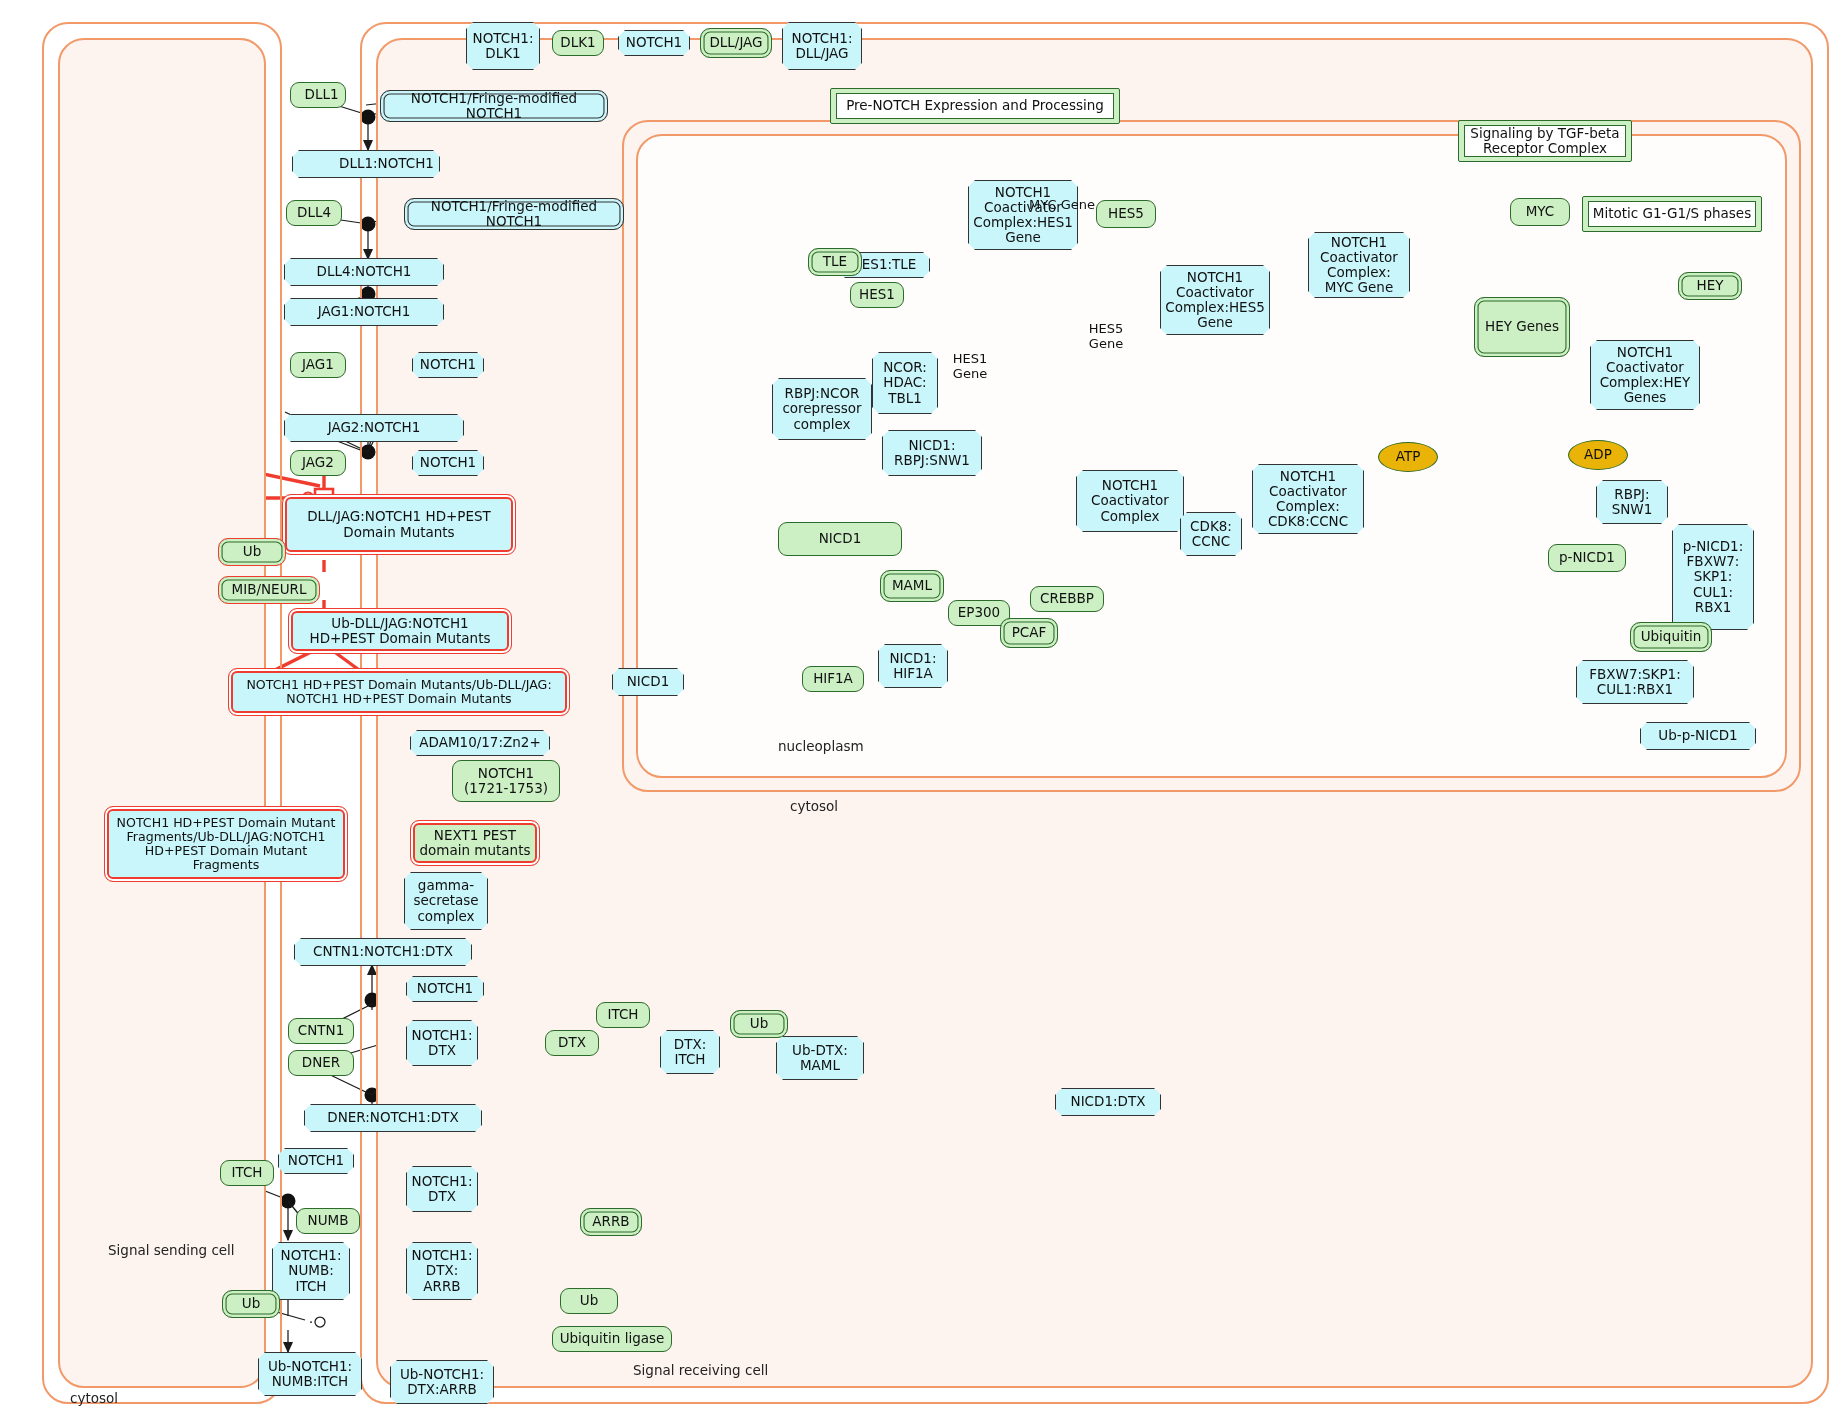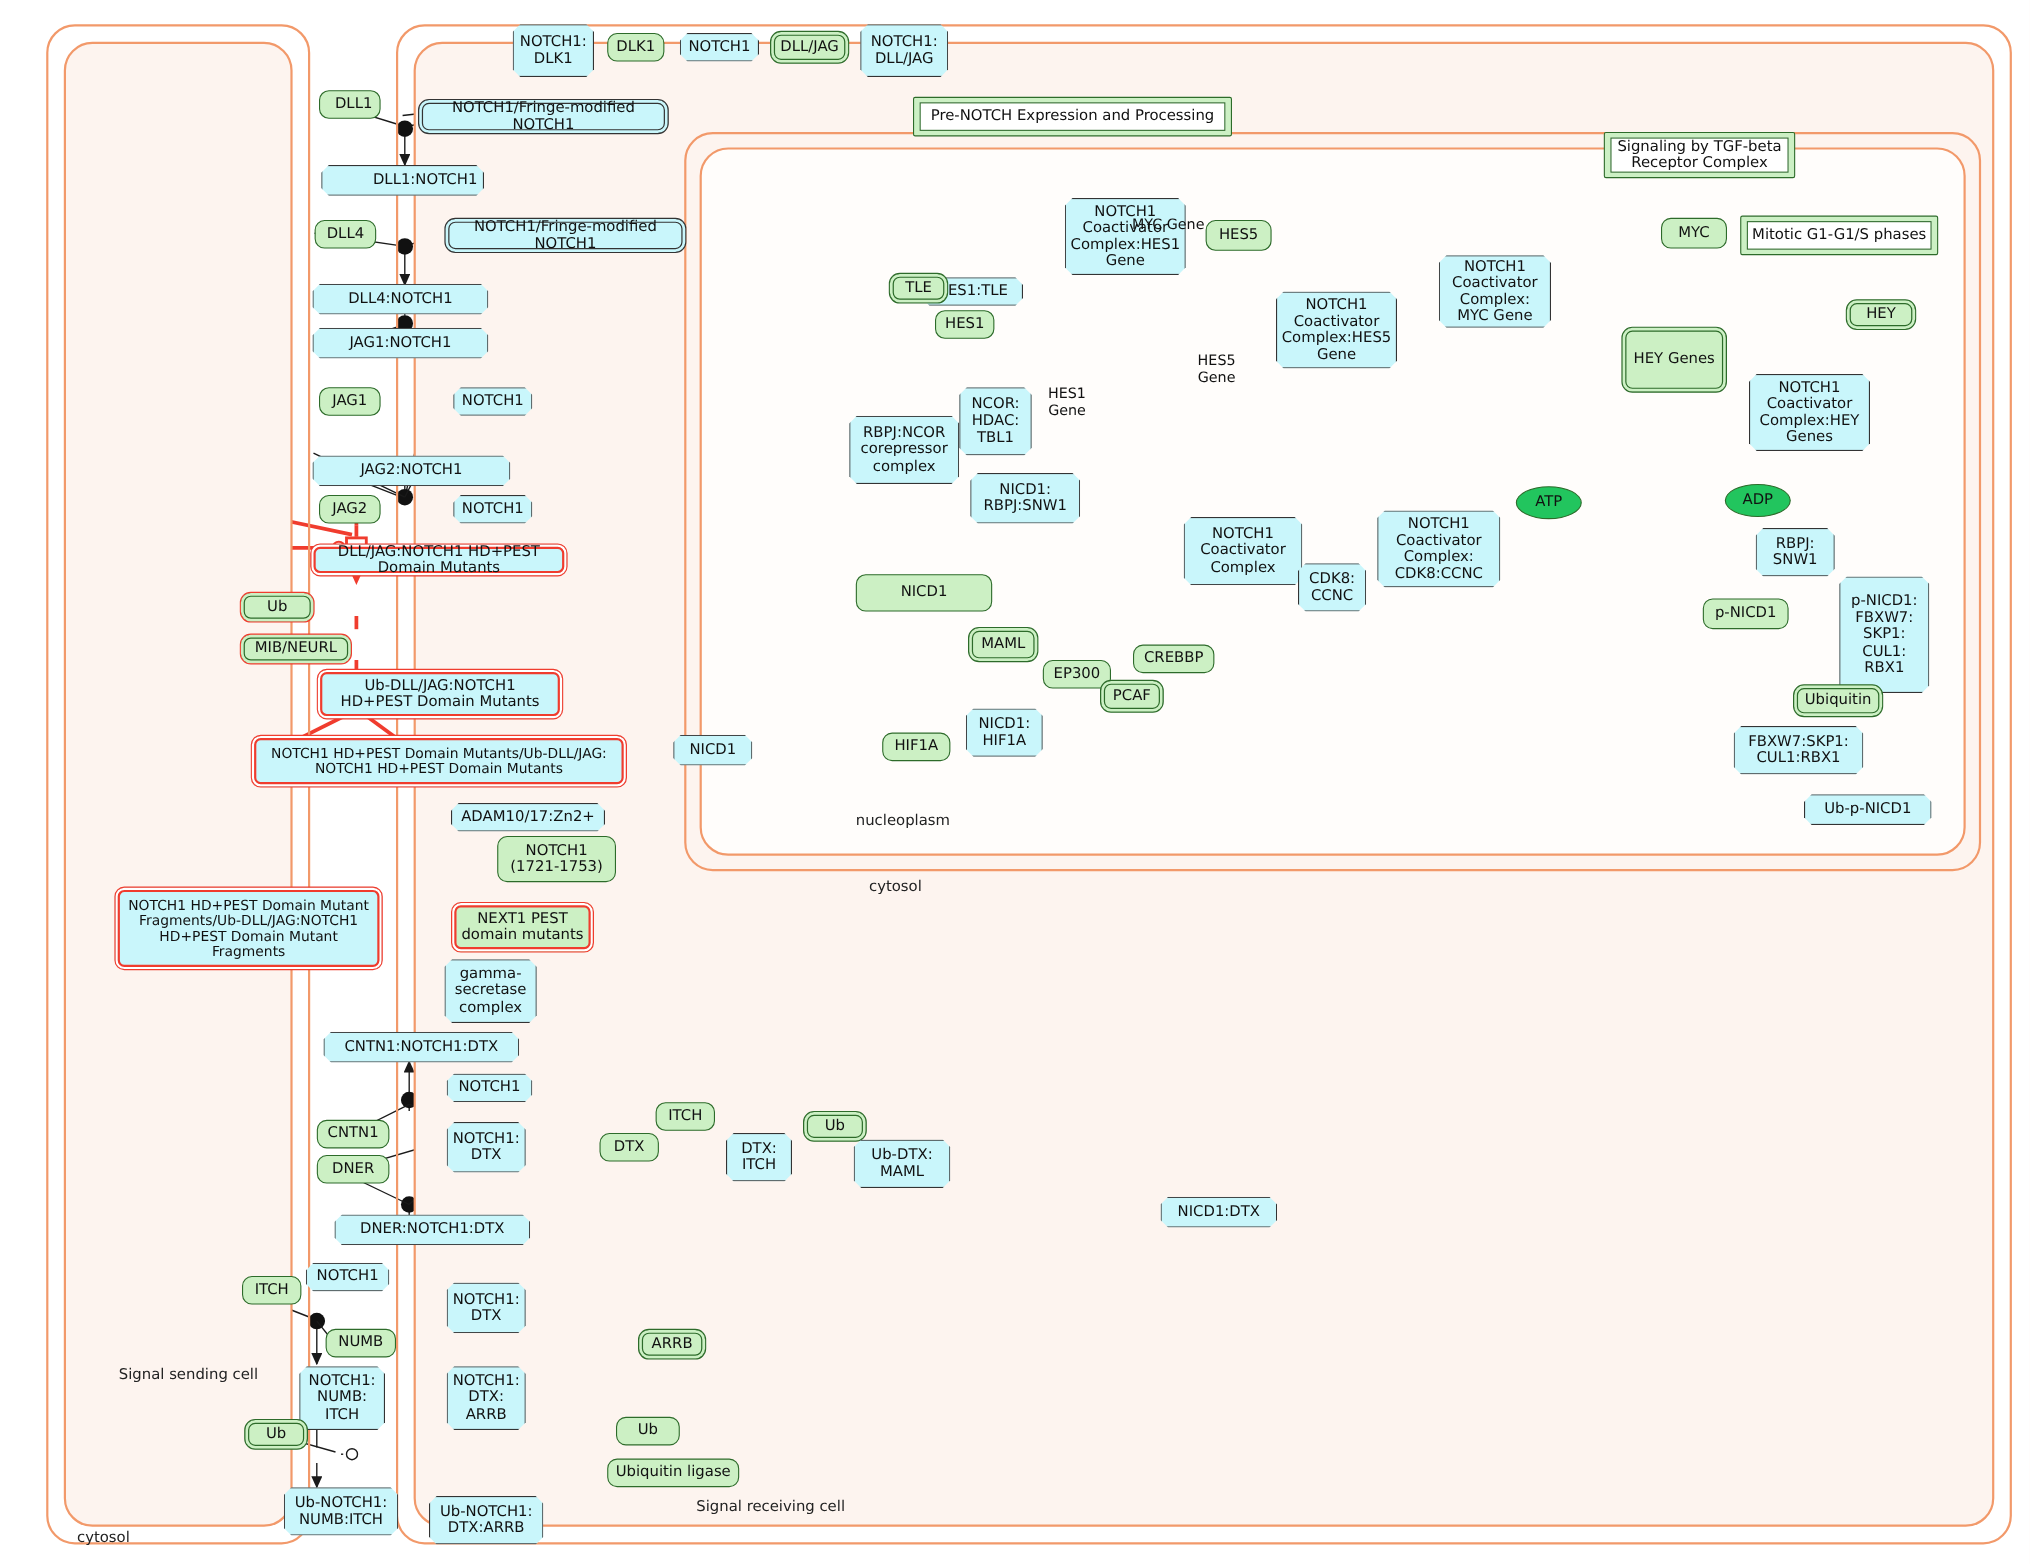--- a/index.html
+++ b/index.html
@@ -20,21 +20,21 @@
         color:#111;padding:2px 5px;}
   
   .cplx{background:#c9f6fb;border:1.1px solid #333;
         clip-path:polygon(7px 0,calc(100% - 7px) 0,100% 7px,100% calc(100% - 7px),
         calc(100% - 7px) 100%,7px 100%,0 calc(100% - 7px),0 7px);}
   .prot{background:#ccf0c4;border:1.2px solid #2d6b2a;border-radius:9px;}
   .protset{background:#ccf0c4;border:1.2px solid #2d6b2a;border-radius:10px;
            box-shadow:inset 0 0 0 2.5px #ccf0c4, inset 0 0 0 3.6px #2d6b2a;}
   .cplxset{background:#c9f6fb;border:1.1px solid #333;border-radius:10px;
            box-shadow:inset 0 0 0 2.5px #c9f6fb, inset 0 0 0 3.6px #333;}
-  .smallmol{background:#22c55e;border:1.2px solid #2d6b2a;border-radius:50%;}
+  .smallmol{background:#eab308;border:1.2px solid #2d6b2a;border-radius:50%;}
   .pathway{background:#ccf0c4;border:1.2px solid #2d6b2a;border-radius:2px;padding:5px;}
   .pathway .inner{background:#ffffff;border:1px solid #2d6b2a;width:100%;height:100%;
        display:flex;align-items:center;justify-content:center;text-align:center;font-size:13.5px;}
   .dis{border-color:#f03c2e !important;}
   .disbox{background:#c9f6fb;border:1.4px solid #f03c2e;border-radius:9px;
           box-shadow:inset 0 0 0 2px #ffffff, inset 0 0 0 4px #f03c2e;}
   .disbox2{background:#ccf0c4;border:1.4px solid #f03c2e;border-radius:9px;
           box-shadow:inset 0 0 0 2px #ffffff, inset 0 0 0 4px #f03c2e;}
   .genenode{position:absolute;font-size:13px;text-align:center;color:#111;line-height:1.12;}
 </style>
@@ -352,21 +352,21 @@
   <div class="node prot" style="left:286px;top:200px;width:56px;height:26px;">DLL4</div>
   <div class="node cplxset" style="left:404px;top:198px;width:220px;height:32px;">NOTCH1/Fringe-modified NOTCH1</div>
   <div class="node cplx" style="left:284px;top:258px;width:160px;height:28px;">DLL4:NOTCH1</div>
   <div class="node cplx" style="left:284px;top:298px;width:160px;height:28px;">JAG1:NOTCH1</div>
   <div class="node prot" style="left:290px;top:352px;width:56px;height:26px;">JAG1</div>
   <div class="node cplx" style="left:412px;top:352px;width:72px;height:26px;">NOTCH1</div>
   <div class="node cplx" style="left:284px;top:414px;width:180px;height:28px;">JAG2:NOTCH1</div>
   <div class="node prot" style="left:290px;top:450px;width:56px;height:26px;">JAG2</div>
   <div class="node cplx" style="left:412px;top:450px;width:72px;height:26px;">NOTCH1</div>
 
-  <div class="node disbox" style="left:282px;top:494px;width:234px;height:30px;white-space:pre-line;">DLL/JAG:NOTCH1 HD+PEST
+  <div class="node disbox" style="left:282px;top:494px;width:234px;height:61px;white-space:pre-line;">DLL/JAG:NOTCH1 HD+PEST
 Domain Mutants</div>
   <div class="node protset dis" style="left:218px;top:538px;width:68px;height:28px;">Ub</div>
   <div class="node protset dis" style="left:218px;top:576px;width:102px;height:28px;">MIB/NEURL</div>
   <div class="node disbox" style="left:288px;top:608px;width:224px;height:46px;white-space:pre-line;">Ub-DLL/JAG:NOTCH1
 HD+PEST Domain Mutants</div>
   <div class="node disbox" style="left:228px;top:668px;width:342px;height:48px;white-space:pre-line;font-size:12.6px;">NOTCH1 HD+PEST Domain Mutants/Ub-DLL/JAG:
 NOTCH1 HD+PEST Domain Mutants</div>
   <div class="node cplx" style="left:410px;top:730px;width:140px;height:26px;">ADAM10/17:Zn2+</div>
   <div class="node prot" style="left:452px;top:760px;width:108px;height:42px;white-space:pre-line;">NOTCH1
 (1721-1753)</div>

